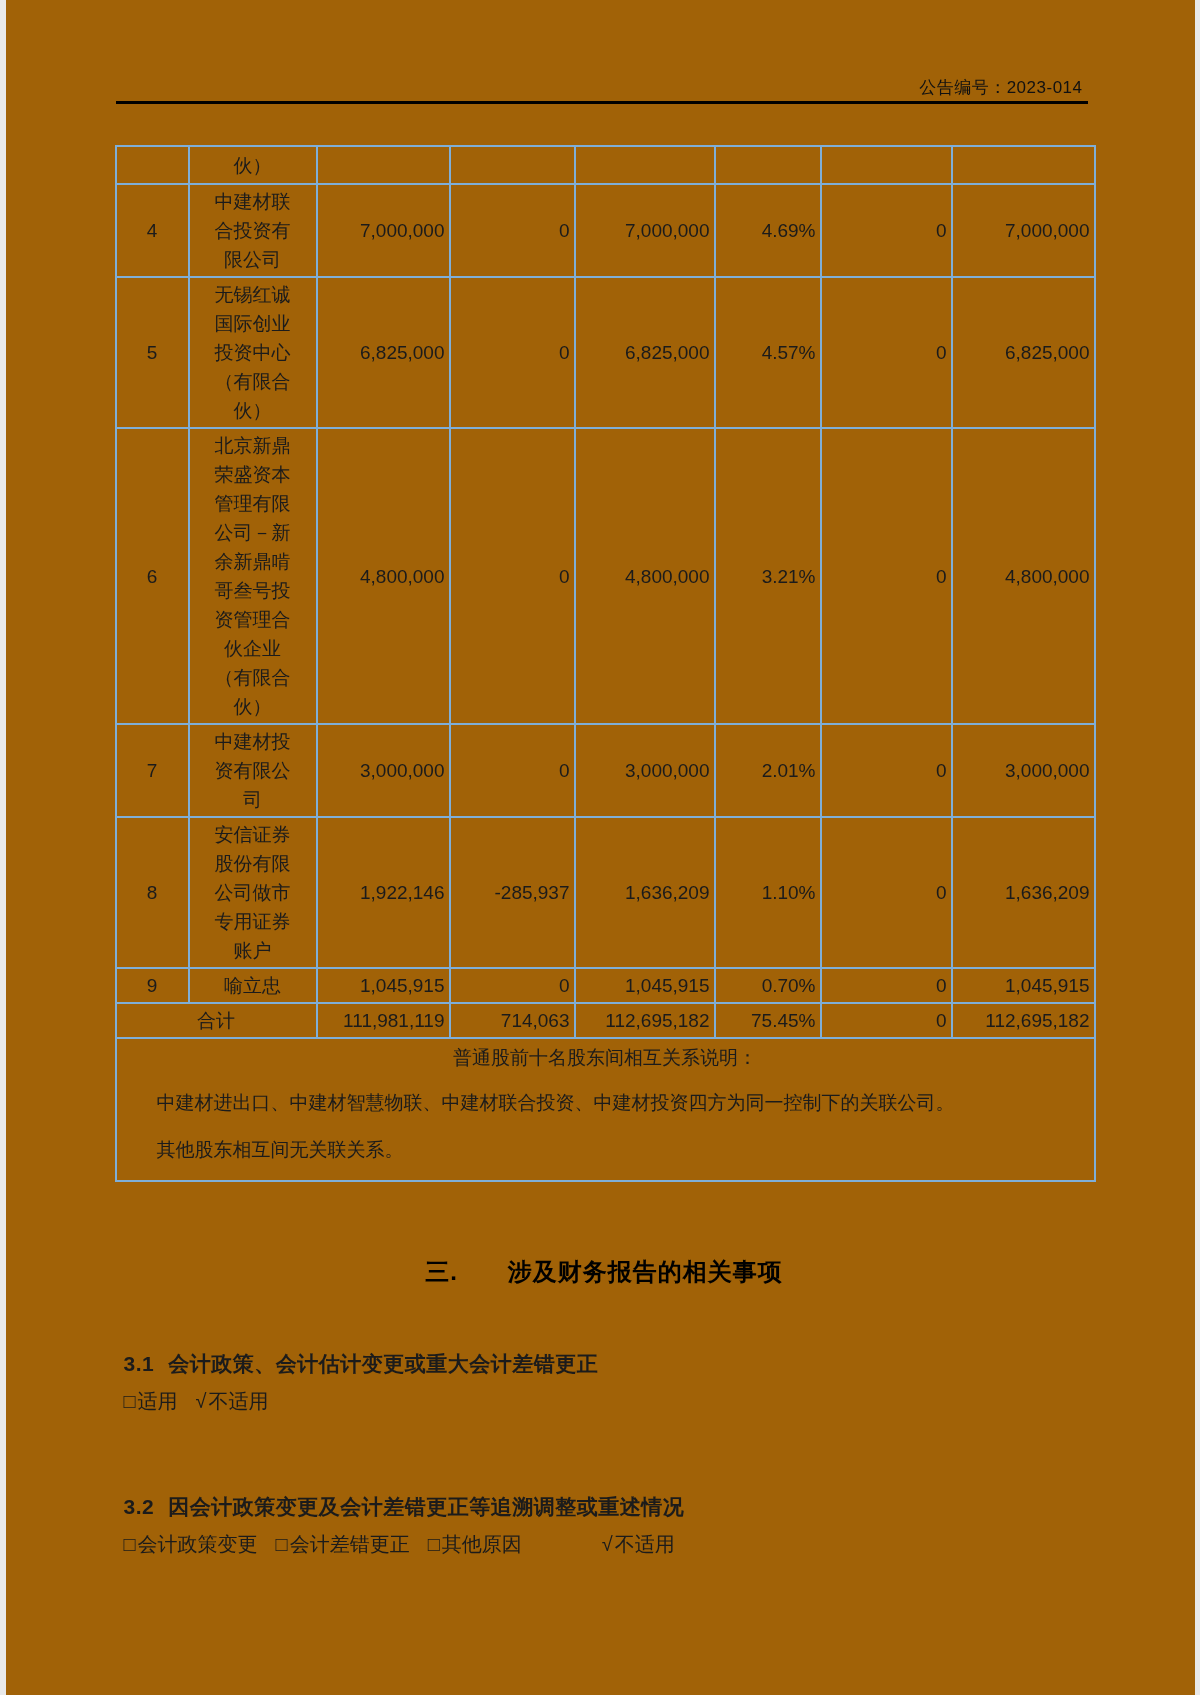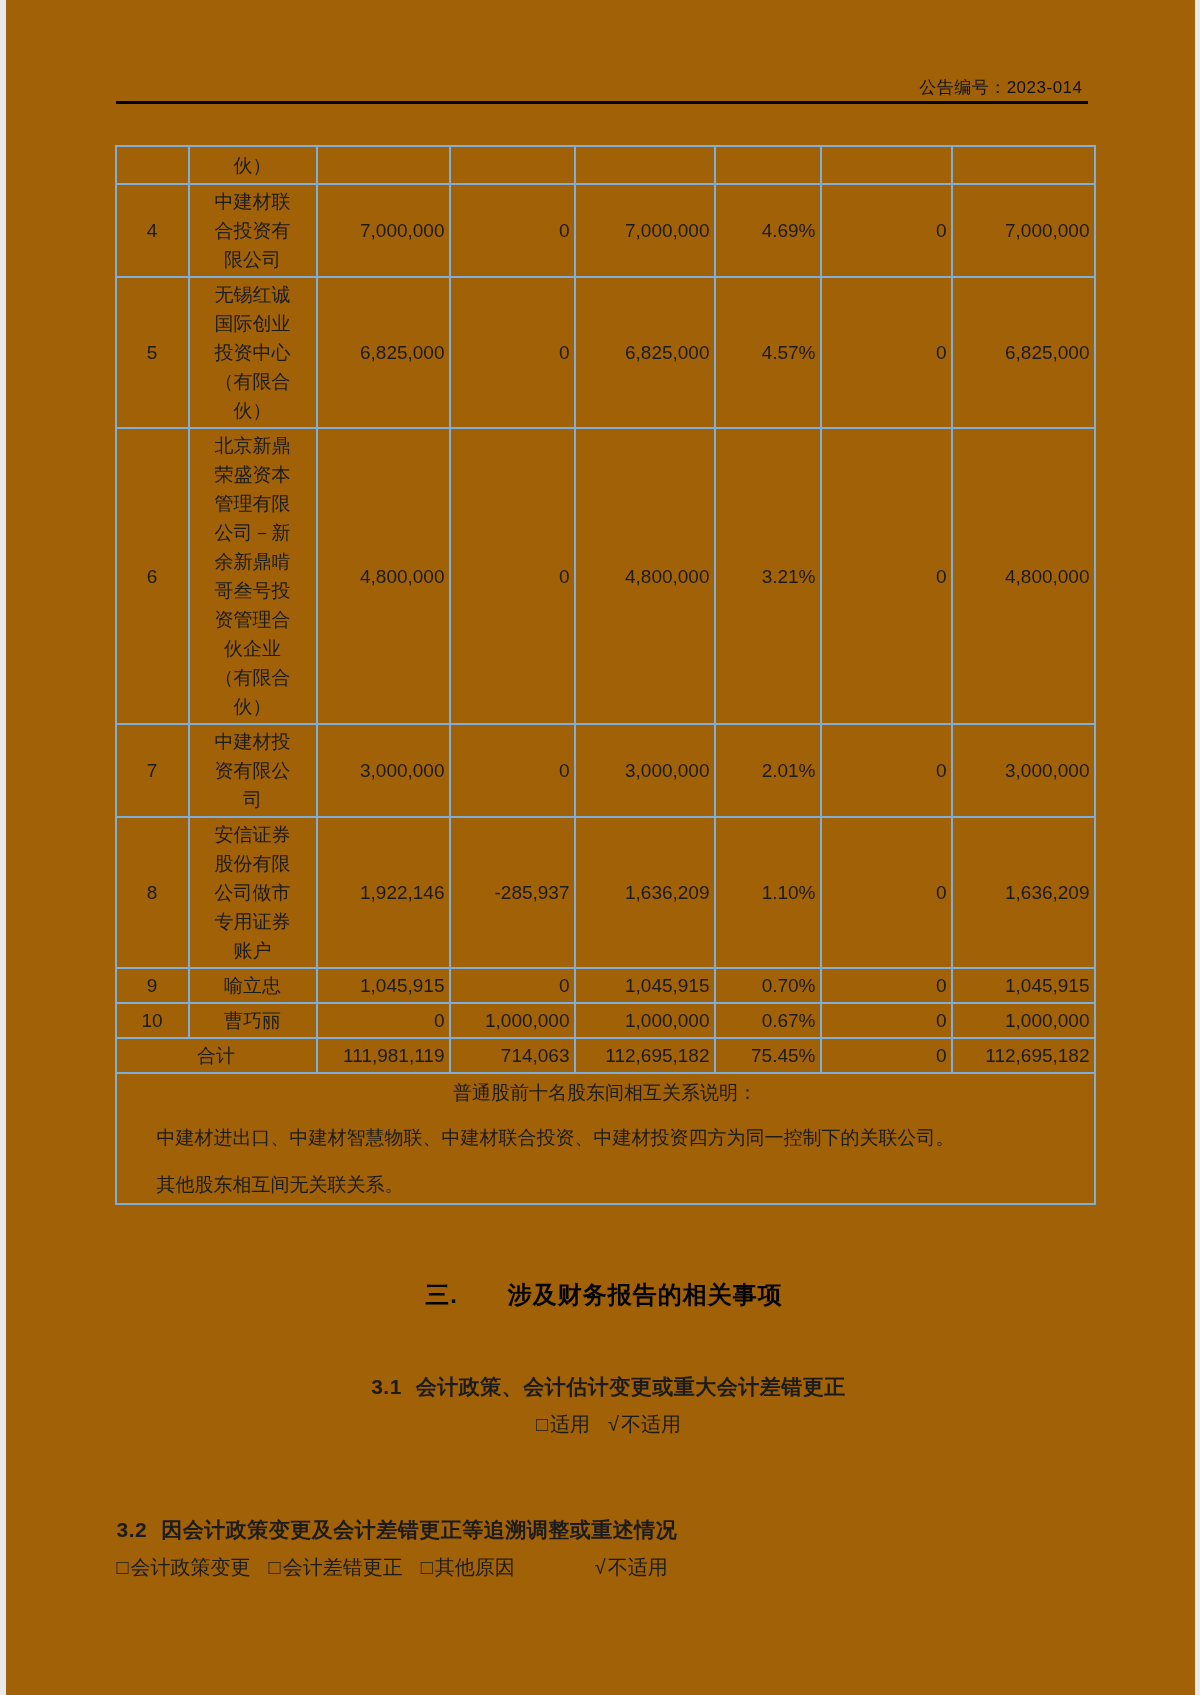--- a/index.html
+++ b/index.html
@@ -38,30 +38,30 @@
   td.c-name .nm{display:inline-block;max-width:84px;text-align:center;}
   td.c-num{text-align:right;padding-right:8px;}
   tr.r-carry{height:38px;}
   tr.r-slim{height:34px;}
   tr.r-total{height:34px;}
   tr.r-total td{font-weight:bold;font-weight:normal;}
   td.c-total-label{text-align:center;border-radius:6px;}
   td.c-notes{padding:8px 12px 16px 10px;vertical-align:top;}
   .note-title{margin:2px 0 16px 0;text-align:center;}
   .note-line{margin:0 0 18px 36px;font-family:Liberation Serif, serif;}
-  .note-line:last-child{margin-bottom:2px;}
+  .note-line:last-child{margin-bottom:14px;}
   .sec-heading{
     margin-top:74px;
     text-align:center;
     font-size:24px;font-weight:bold;color:#000;
     letter-spacing:1px;
   }
   .sec-heading .sec-no{margin-right:50px;}
-  .sub-block31{margin-top:62px;margin-left:9px;text-align:center;}
-  .sub-block32{margin-top:78px;margin-left:2px;}
+  .sub-block31{margin-top:62px;margin-left:9px;}
+  .sub-block32{margin-top:78px;margin-left:9px;}
   .sub-heading{font-size:21px;font-weight:bold;letter-spacing:0.5px;}
   .sub-heading .sub-no{margin-right:14px;}
   .opt-line{margin-top:10px;font-size:20px;}
   .opt{display:inline-block;}
   .opt .box{margin-right:2px;}
   .gap-sm{display:inline-block;width:18px;}
   .gap-lg{display:inline-block;width:80px;}
 </style>
 </head>
 <body>
@@ -156,30 +156,20 @@
         <td class="c-no">9</td>
         <td class="c-name"><span class="nm">喻立忠</span></td>
         <td class="c-num">1,045,915</td>
         <td class="c-num">0</td>
         <td class="c-num">1,045,915</td>
         <td class="c-num">0.70%</td>
         <td class="c-num">0</td>
         <td class="c-num">1,045,915</td>
       </tr>
 
-      <tr class="r-slim">
-        <td class="c-no">10</td>
-        <td class="c-name"><span class="nm">曹巧丽</span></td>
-        <td class="c-num">0</td>
-        <td class="c-num">1,000,000</td>
-        <td class="c-num">1,000,000</td>
-        <td class="c-num">0.67%</td>
-        <td class="c-num">0</td>
-        <td class="c-num">1,000,000</td>
-      </tr>
 
       <tr class="r-total">
         <td class="c-total-label" colspan="2">合计</td>
         <td class="c-num">111,981,119</td>
         <td class="c-num">714,063</td>
         <td class="c-num">112,695,182</td>
         <td class="c-num">75.45%</td>
         <td class="c-num">0</td>
         <td class="c-num">112,695,182</td>
       </tr>

